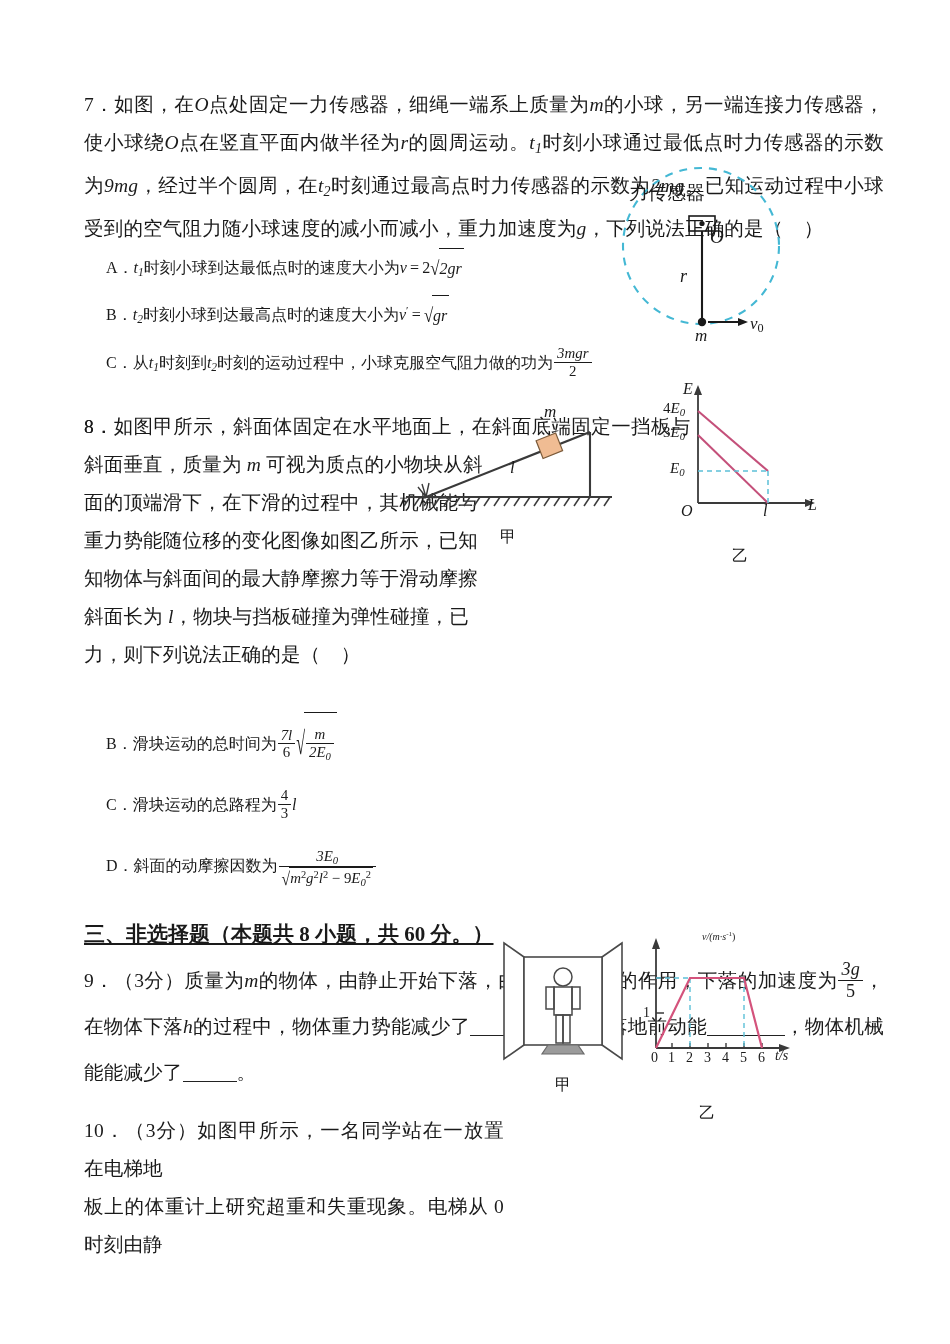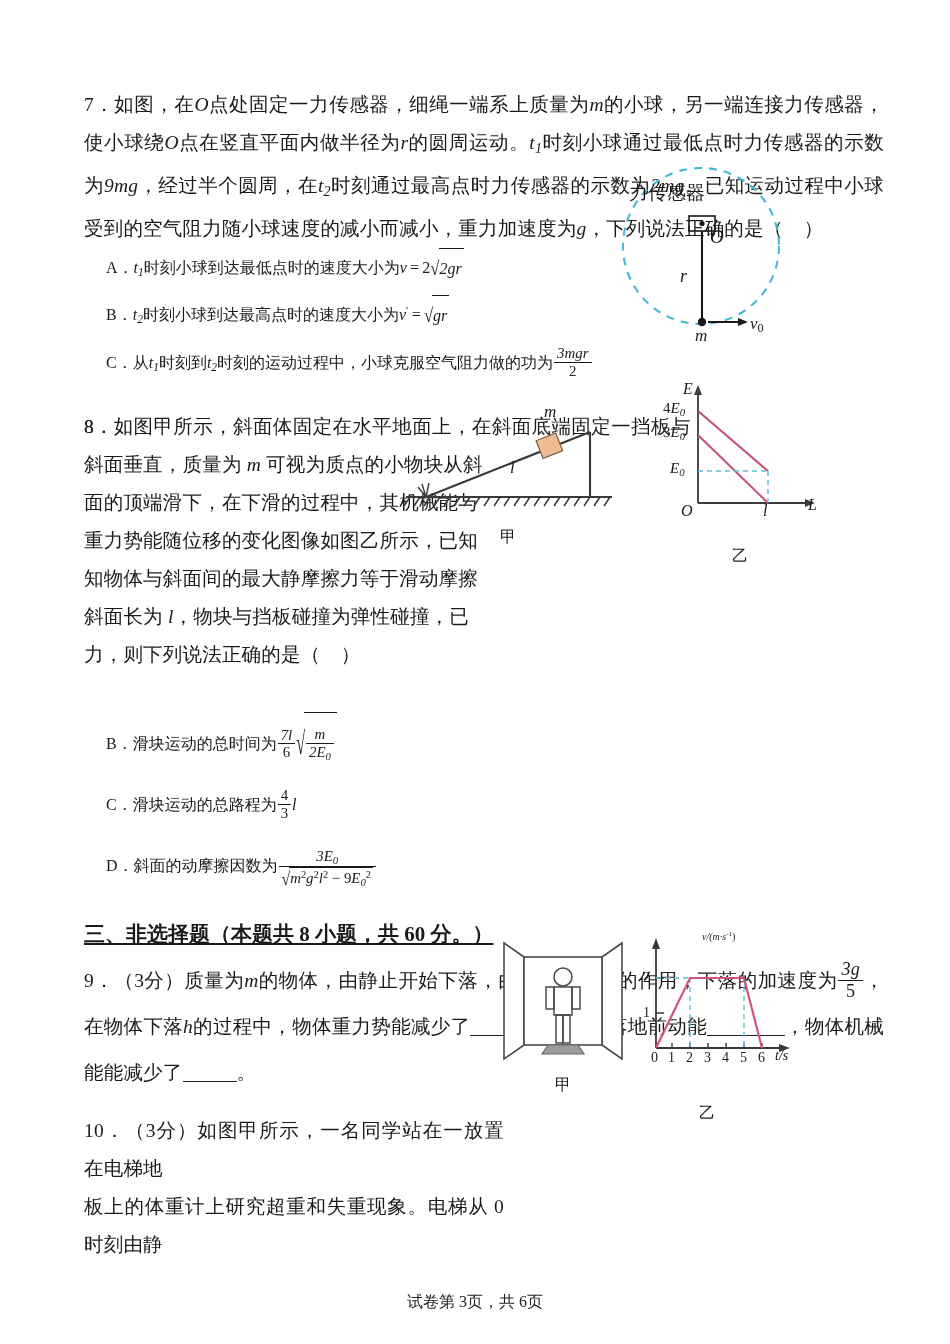--- a/index.html
+++ b/index.html
@@ -331,15 +331,14 @@
     <div style="position:absolute;left:36px;top:120px;font-size:14px;">1</div>
     <div style="position:absolute;left:54px;top:120px;font-size:14px;">2</div>
     <div style="position:absolute;left:72px;top:120px;font-size:14px;">3</div>
     <div style="position:absolute;left:90px;top:120px;font-size:14px;">4</div>
     <div style="position:absolute;left:108px;top:120px;font-size:14px;">5</div>
     <div style="position:absolute;left:126px;top:120px;font-size:14px;">6</div>
     <div style="position:absolute;left:143px;top:118px;font-size:14px;font-style:italic;">t/s</div>
     <div class="fig-cap" style="width:150px;margin-top:22px;">乙</div>
   </div>
 
-  <div class="footer">试卷第 3页，共 6页</div>
 
 </div>
 
 </body></html>

